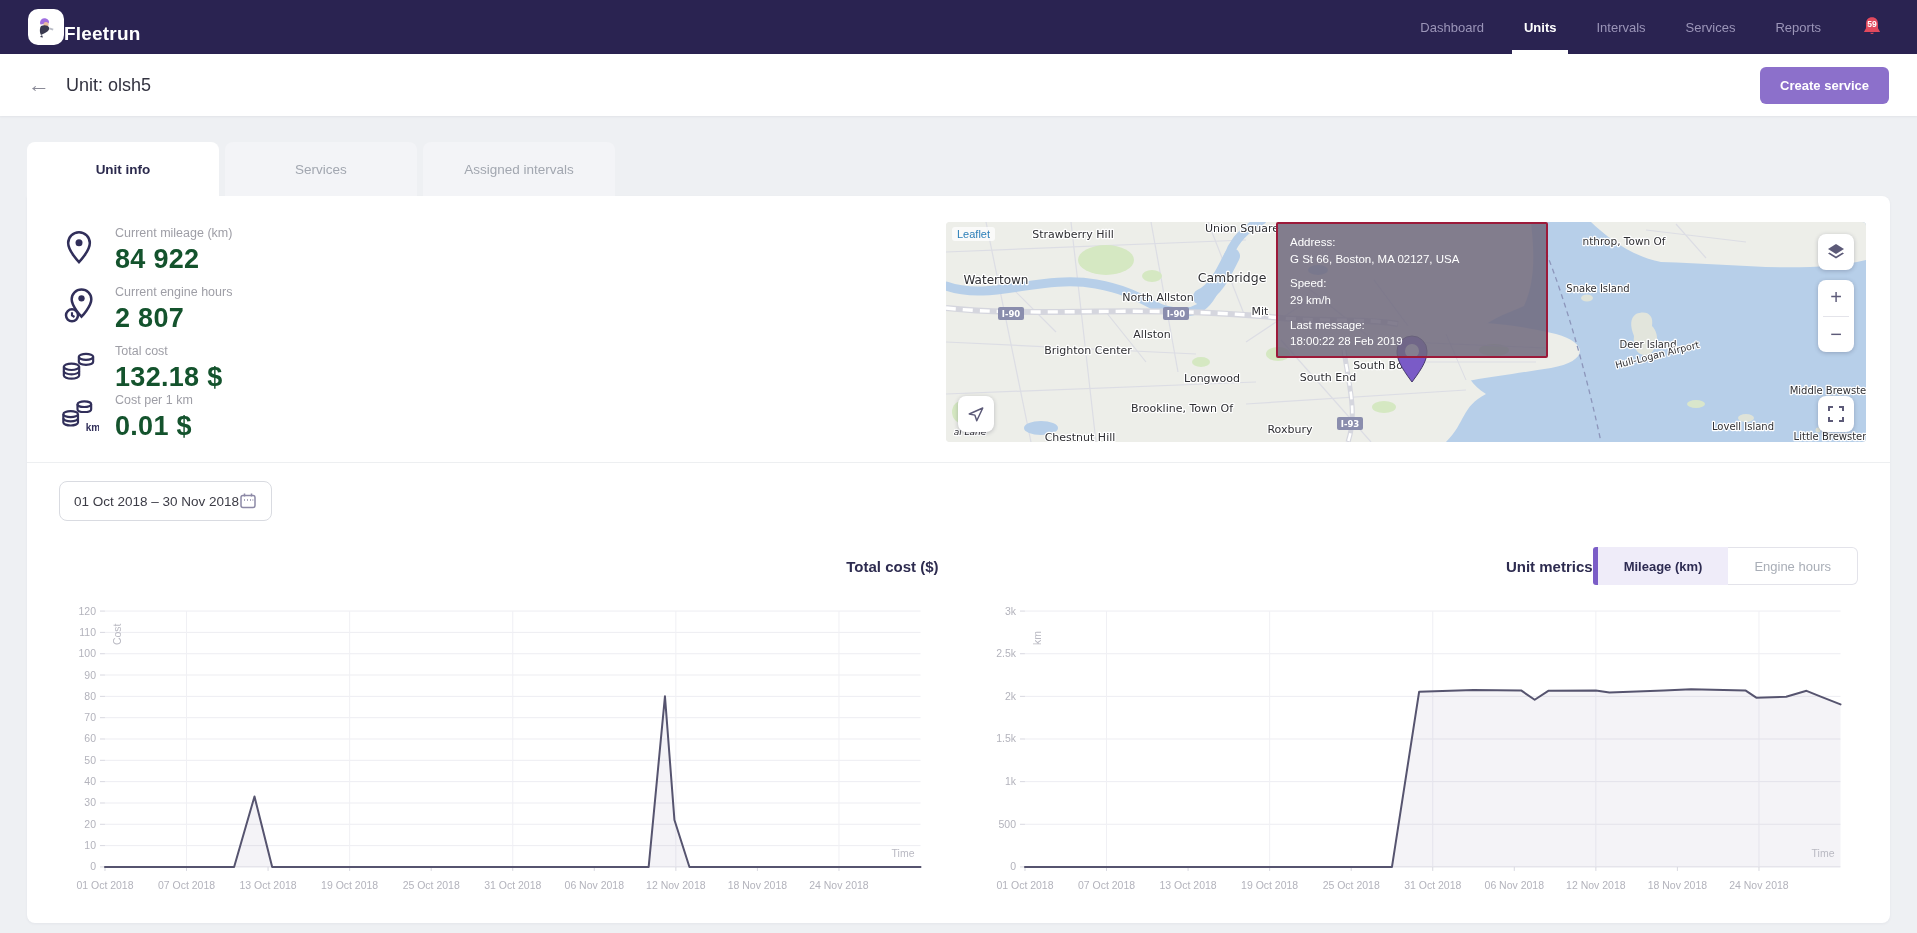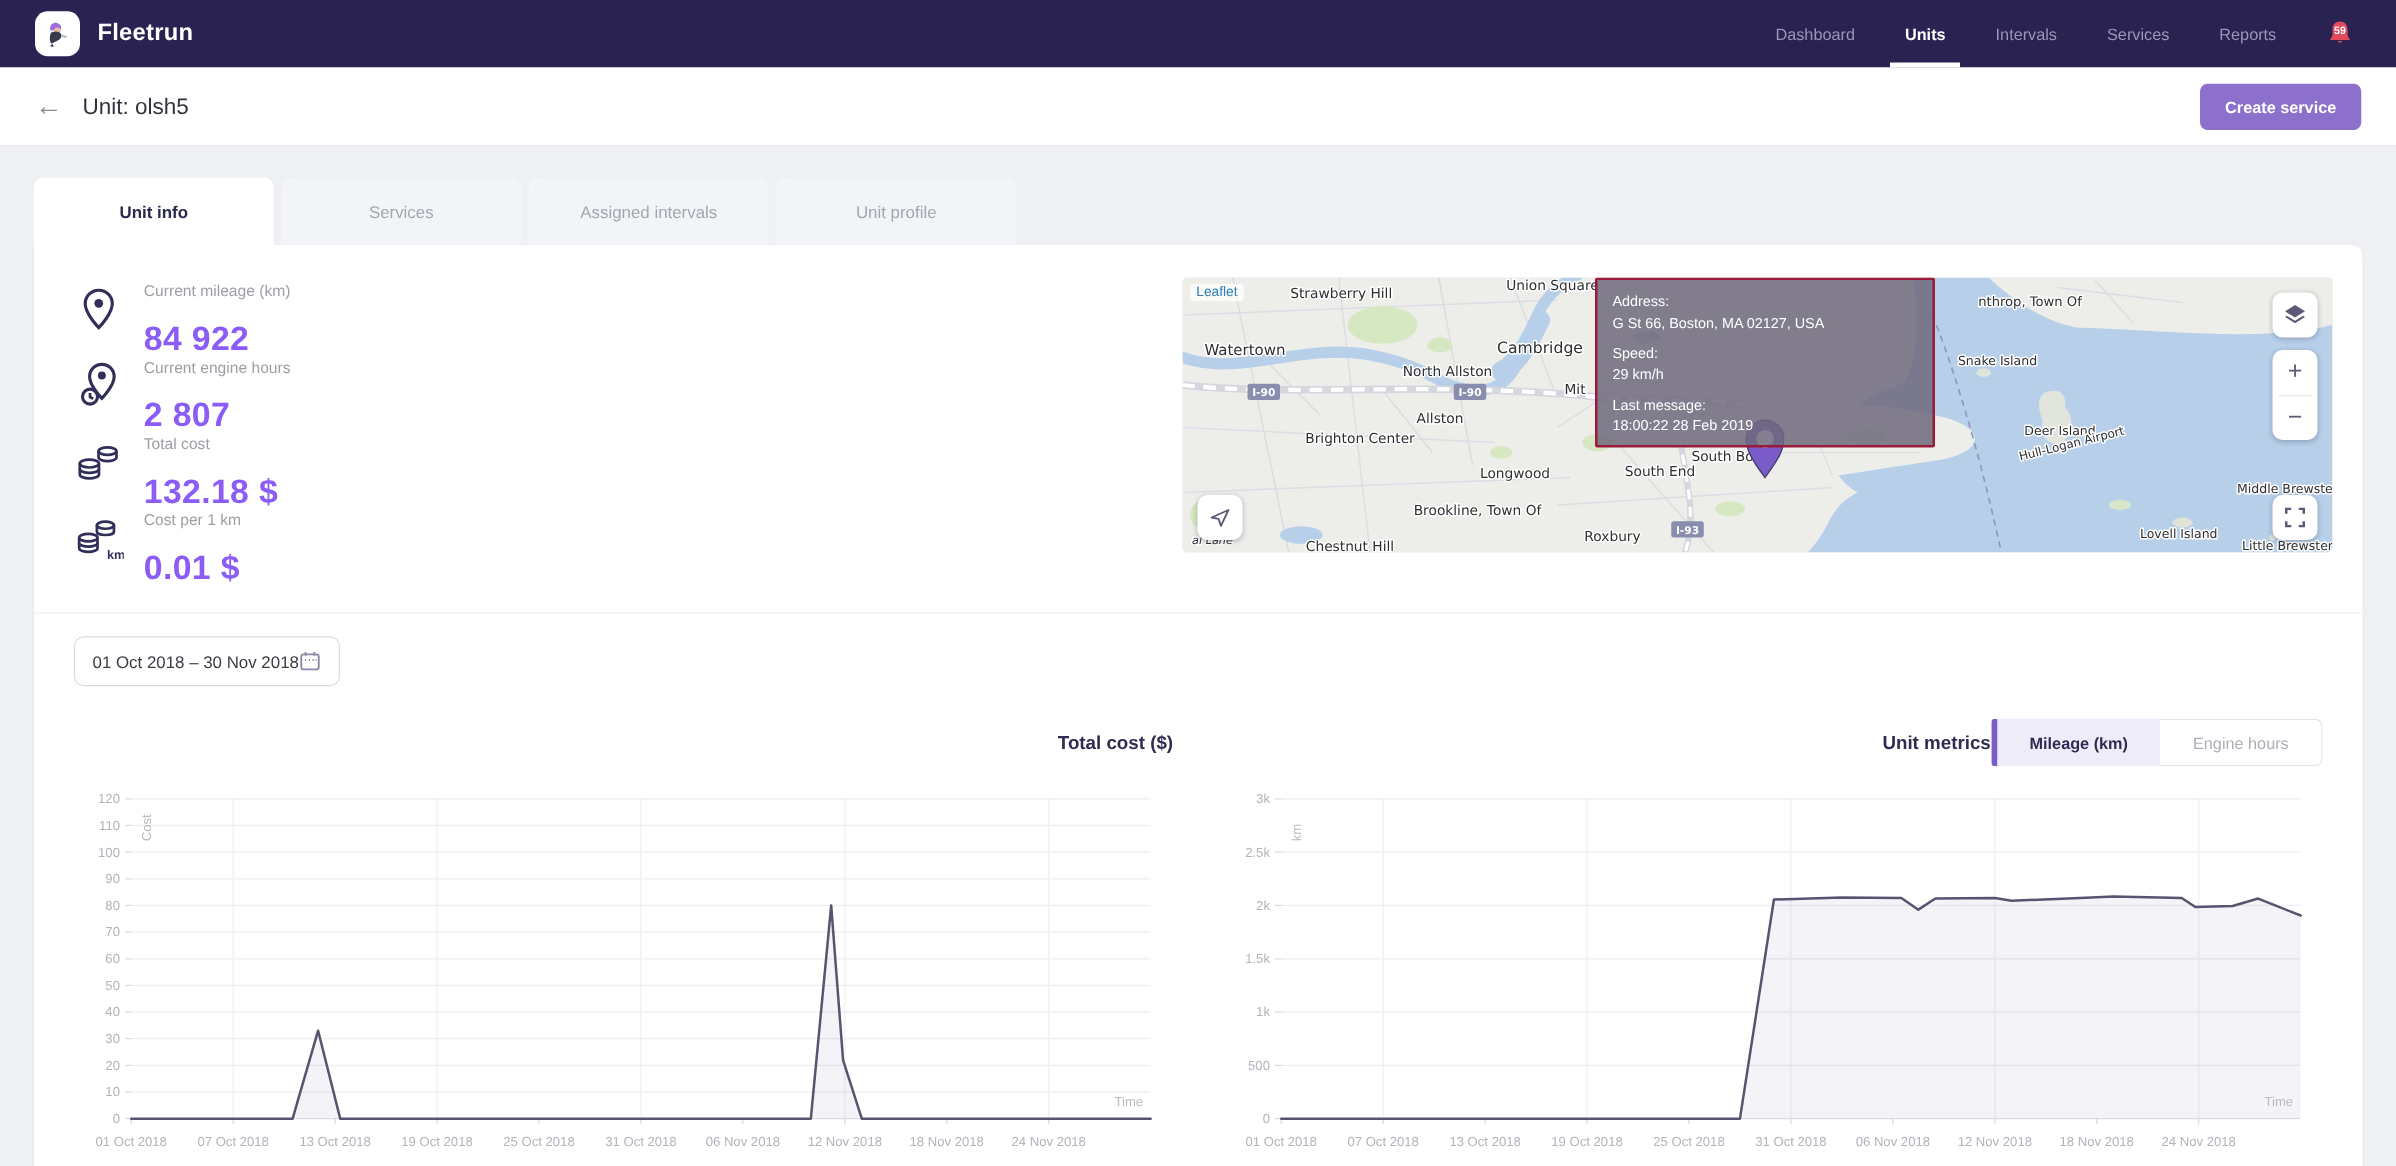--- a/index.html
+++ b/index.html
@@ -1,21 +1,21 @@
 <!DOCTYPE html>
 <html><head>
 <meta charset="utf-8">
 <style>
   * { margin:0; padding:0; box-sizing:border-box; }
   html,body { width:1917px; height:933px; overflow:hidden; background:#eef0f3;
     font-family:"Liberation Sans", sans-serif; }
 
   
   .navbar { height:54px; background:#2a2351; display:flex; align-items:center; padding:0 28px; }
-  .brand { display:flex; align-items:center; gap:14px; }
+  .brand { display:flex; align-items:flex-end; }
   .logo { width:36px; height:36px; background:#fff; border-radius:10px; display:flex; align-items:center; justify-content:center; }
   .brand-name { color:#fff; font-size:19px; font-weight:bold; letter-spacing:.2px; }
   .nav { margin-left:auto; display:flex; align-items:stretch; height:54px; }
   .nav-item { position:relative; display:flex; align-items:center; padding:0 20px; color:#9b95b8; font-size:13px; cursor:pointer; }
   .nav-item.active { color:#fff; font-weight:bold; }
   .nav-item.active::after { content:""; position:absolute; left:8px; right:8px; bottom:0; height:4px; background:#fff; }
   .bell { position:relative; width:34px; height:34px; margin-left:14px; display:flex; align-items:center; justify-content:center; cursor:pointer; }
   .bell .badge { position:absolute; top:9px; left:50%; transform:translateX(-50%); color:#fff; font-size:8.5px; font-weight:bold; pointer-events:none; }
 
   
@@ -30,21 +30,21 @@
   .tab { width:192px; height:54px; display:flex; align-items:center; justify-content:center; font-size:13.5px; color:#a2a7b0; background:#f3f4f7; border-radius:8px 8px 0 0; cursor:pointer; }
   .tab.active { background:#fff; color:#2b2a4d; font-weight:bold; }
   .panel { background:#fff; border-radius:0 8px 8px 8px; padding:26px 24px 24px; box-shadow:0 1px 3px rgba(40,40,70,.05); }
 
   
   .top-row { display:flex; gap:24px; }
   .stats { flex:1; display:grid; grid-template-columns:1fr; grid-template-rows:1fr 1fr; padding:4px 8px 0 8px; }
   .stat { display:flex; gap:16px; align-items:flex-start; }
   .stat .s-icon { width:40px; height:40px; flex:0 0 40px; margin-top:2px; }
   .stat .s-label { font-size:12.5px; color:#9e9ea6; margin-bottom:4px; }
-  .stat .s-value { font-size:27px; font-weight:bold; color:#8b5cf6; letter-spacing:.3px;margin-top:16px; }
+  .stat .s-value { font-size:27px; font-weight:bold; color:#14532d; letter-spacing:.3px; }
 
   
   .map { position:relative; width:920px; height:220px; flex:0 0 920px; border-radius:4px; overflow:hidden; background:#edeee9; cursor:grab; }
   .map svg.geo { position:absolute; inset:0; }
   .map-label { font-family:"DejaVu Sans", sans-serif; fill:#2f2f33; paint-order:stroke; stroke:#ffffff; stroke-width:2.4px; stroke-linejoin:round; }
   .leaflet-chip { position:absolute; top:5px; left:6px; background:rgba(255,255,255,.72); color:#2c7fb8; font-size:11px; padding:1px 5px; border-radius:3px; cursor:pointer; }
   .map-tooltip { position:absolute; left:330px; top:0; width:272px; height:136px; background:rgba(110,105,125,.85); border:2px solid #9c1a3a; border-radius:2px; color:#fff; font-size:11.5px; padding:10px 12px; line-height:1.45; }
   .map-tooltip .tt-group { margin-bottom:8px; }
   .map-ctl { position:absolute; background:#fff; border-radius:8px; box-shadow:0 1px 4px rgba(30,30,60,.25); display:flex; align-items:center; justify-content:center; cursor:pointer; }
   .ctl-layers { top:12px; right:12px; width:36px; height:36px; }
@@ -108,21 +108,20 @@
   <span class="back">←</span>
   <h1 class="page-title">Unit: olsh5</h1>
   <button class="btn-primary">Create service</button>
 </div>
 
 <main class="content">
   <div class="tabs" id="tabs">
       <div class="tab active">Unit info</div>
       <div class="tab">Services</div>
       <div class="tab">Assigned intervals</div>
-      <div class="tab">Unit profile</div>
     </div>
 
   <section class="panel">
 
     <div class="top-row">
 
       <div class="stats">
         <div class="stat">
           <svg class="s-icon" viewBox="0 0 24 24" fill="none" stroke="#312f5a" stroke-width="1.5">
             <path d="M12 2.5 C8.4 2.5 5.5 5.4 5.5 9 c0 4.8 6.5 11.5 6.5 11.5 S18.5 13.8 18.5 9 C18.5 5.4 15.6 2.5 12 2.5 Z"></path>

